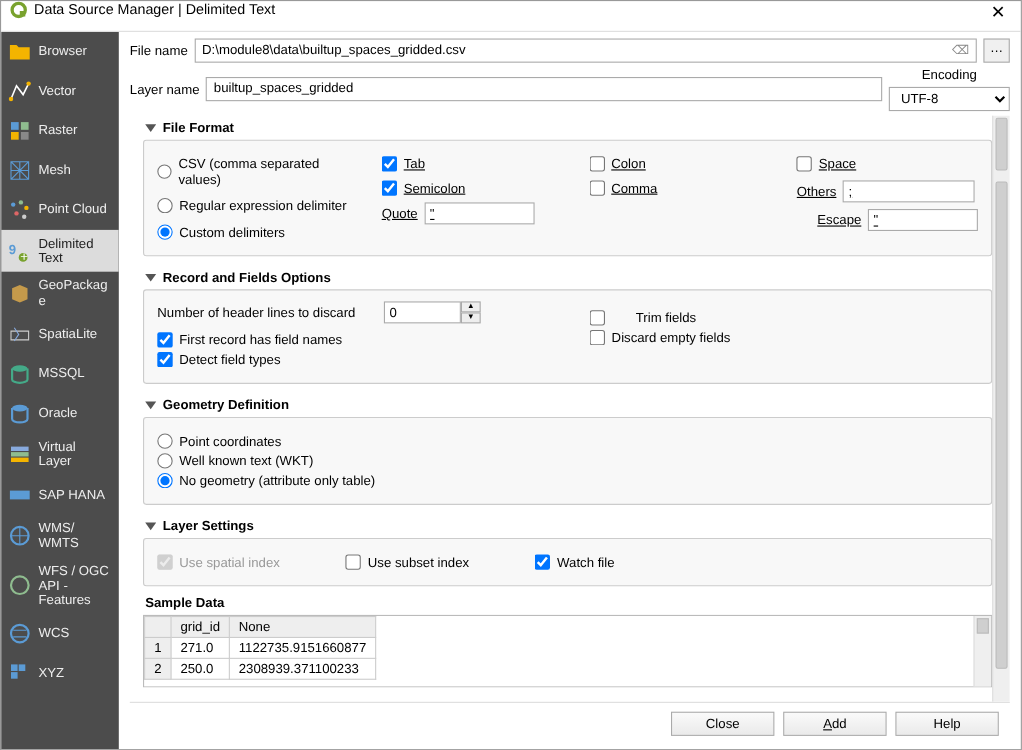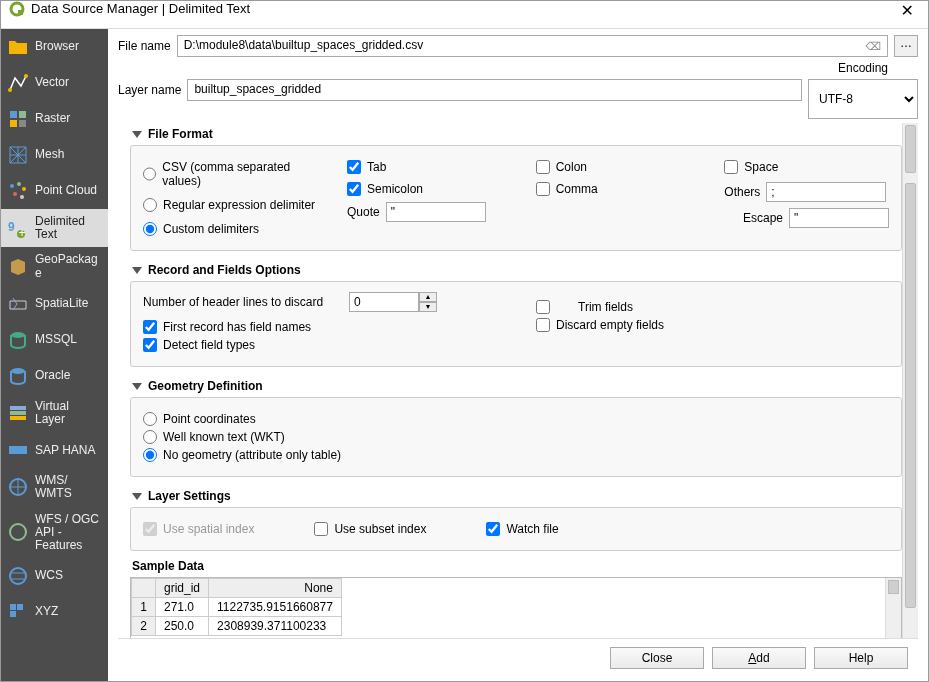--- a/index.html
+++ b/index.html
@@ -14,48 +14,48 @@
 .sidebar .item.selected { background: #dcdcdc; color: #222; }
 .sidebar .item .icon { width: 22px; height: 22px; flex-shrink: 0; display:flex; align-items:center; justify-content:center; }
 .sidebar .item .lbl { font-size: 12px; line-height: 1.1; word-break: break-word; }
 .content { flex: 1; display: flex; flex-direction: column; overflow: hidden; padding: 6px 10px 4px 10px; position:relative; }
 .toprow { display: flex; align-items: center; gap: 6px; margin-bottom: 4px; }
 .toprow label { white-space: nowrap; }
 .toprow .field { flex: 1; height: 22px; border: 1px solid #aaa; background: #fff; padding: 2px 24px 2px 6px; position: relative; }
 .toprow .clearfld { position:absolute; right:6px; top:50%; transform:translateY(-50%); color:#888; font-size:11px; }
 .toprow .browse { width: 24px; height: 22px; border:1px solid #aaa; background:#f0f0f0; text-align:center; cursor:pointer; }
 .encoding-box { display:flex; align-items:center; gap:4px;flex-direction:column; }
-.encoding-box select { height:40px; border:1px solid #aaa; background:#fff; padding:0 20px 0 6px; min-width:110px; }
+.encoding-box select { height:22px; border:1px solid #aaa; background:#fff; padding:0 20px 0 6px; min-width:110px; }
 .scrollwrap { flex:1; overflow-y:auto; border-right: 16px solid transparent; position:relative;margin-left:12px;}
 .scrollbar { position:absolute; right:0; top:0; bottom:0; width:16px; background:#efefef; border-left:1px solid #ddd;}
 .scrollbar .thumb { position:absolute; left:2px; right:2px; top:2px; height:48px; background:#cfcfcf; border:1px solid #bbb; border-radius:2px;}
 .scrollbar .thumb2 { position:absolute; left:2px; right:2px; top:60px; bottom:30px; background:#cfcfcf; border:1px solid #bbb; border-radius:2px;}
 .section { margin-bottom: 8px; }
 .section-header { display:flex; align-items:center; gap:6px; padding:4px 2px; font-weight:bold; }
 .section-header .tri { width:0; height:0; border-left:5px solid transparent; border-right:5px solid transparent; border-top:7px solid #555; }
 .section-body { border:1px solid #ccc; background:#f8f8f8; padding:10px 12px; border-radius:3px; }
 .radio-row, .check-row { display:flex; align-items:center; gap:6px; margin:4px 0; }
 input[type=radio], input[type=checkbox] { width:14px; height:14px; }
 .ff-grid { display:flex; gap:24px; }
 .ff-left { width:180px; }
-.ff-mid, .ff-right1, .ff-right2 { flex:1; }
+.ff-mid, .ff-right1, .ff-right2 { flex:1;text-decoration:underline; }
 .inline-field { display:flex; align-items:center; gap:6px; }
 .inline-field input[type=text] { height:20px; border:1px solid #aaa; background:#fff; padding:0 4px; }
 .rf-grid { display:flex; gap:40px; }
 .rf-col { flex:1; }
 .spin { display:flex; }
 .spin input { width:70px; height:22px; border:1px solid #aaa; padding:0 4px; }
 .spin .btns { width:18px; display:flex; flex-direction:column; }
 .spin .btns div { flex:1; border:1px solid #aaa; background:#eee; font-size:7px; text-align:center; line-height:8px; }
 .ls-grid { display:flex; gap:60px; align-items:center; }
 .sample-header { font-weight:bold; margin:4px 0 4px 2px; }
 .sample-table-wrap { border:1px solid #bbb; background:#fff; position:relative; }
 .sample-table { border-collapse:collapse; }
 .sample-table th, .sample-table td { border:1px solid #ccc; padding:2px 8px; font-weight:normal; text-align:left; background:#fff; }
-.sample-table th { background:#eee; text-align:right; }
+.sample-table th { background:#eee; text-align:left; }
 .sample-table .rowhdr { background:#eee; text-align:center; width:24px; }
 .table-vscroll { position:absolute; right:0; top:0; bottom:0; width:16px; background:#efefef; border-left:1px solid #ddd;}
 .table-vscroll .up { position:absolute; left:2px; right:2px; top:2px; height:14px; background:#cfcfcf; border:1px solid #bbb;}
 .footer { border-top:1px solid #ddd; padding:8px 10px; display:flex; justify-content:flex-end; gap:8px; }
 .footer button { width:94px; height:22px; border:1px solid #aaa; background:linear-gradient(#fafafa,#eaeaea); cursor:pointer; }
 .footer button .ul { text-decoration:underline; }
 .disabled { color:#999; }
 </style>
 </head>
 <body>

